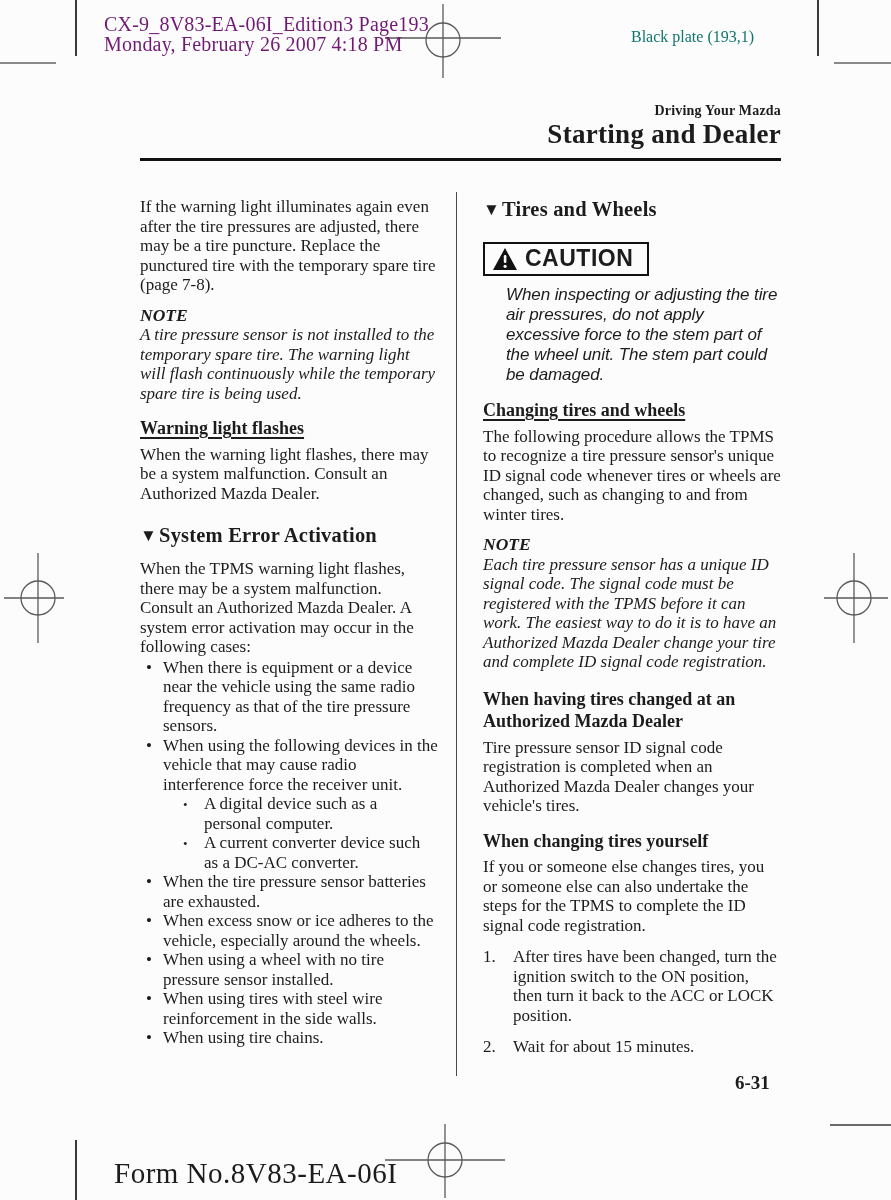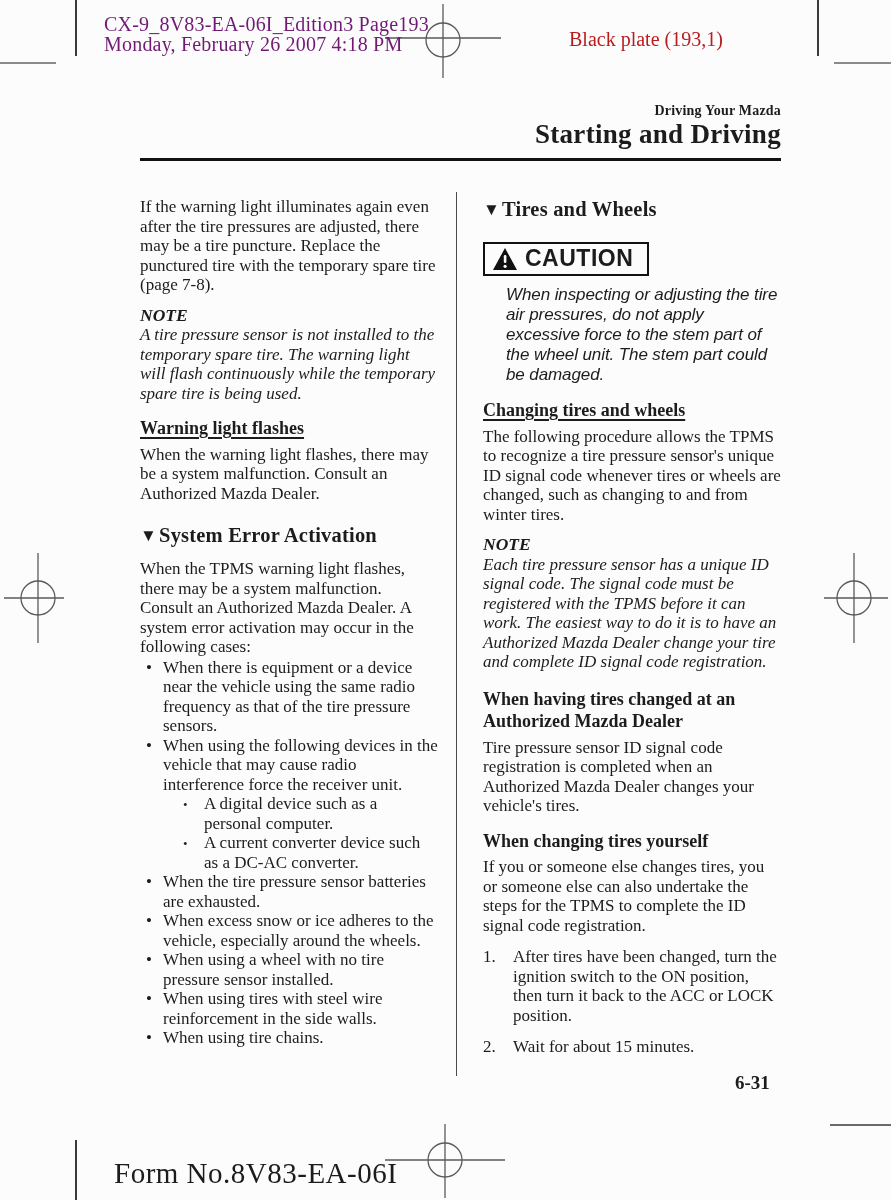--- a/index.html
+++ b/index.html
@@ -21,22 +21,22 @@
   .crosshair { position: absolute; }
   .crosshair line { stroke: #5a5a5a; stroke-width: 1.3; }
   .crosshair circle { stroke: #5a5a5a; stroke-width: 1.3; fill: none; }
 
   .print-meta {
     position: absolute; left: 104px; top: 14px;
     font-size: 20px; line-height: 20px; color: #701a75;
     letter-spacing: 0.2px; white-space: nowrap;
   }
   .plate-note {
-    position: absolute; left: 569px; top: 28px;
-    font-size: 20px; color: #b91c1c; white-space: nowrap;
+    position: absolute; left: 631px; top: 28px;
+    font-size: 16px; color: #0f766e; white-space: nowrap;
   }
 
   
   .page-header { position: absolute; left: 140px; top: 103px; width: 641px; text-align: right; }
   .chapter { font-size: 14px; font-weight: bold; letter-spacing: 0.2px; }
   .section-title { font-size: 27px; font-weight: bold; line-height: 30px; letter-spacing: 0.3px; }
   .header-rule { position: absolute; left: 140px; top: 158px; width: 641px; height: 3px; background: #111; }
 
   
   .columns { position: absolute; left: 140px; top: 197px; width: 641px; display: flex; }
@@ -128,21 +128,21 @@
   </svg>
 
   <div class="print-meta">
     <div>CX-9_8V83-EA-06I_Edition3 Page193</div>
     <div>Monday, February 26 2007 4:18 PM</div>
   </div>
   <div class="plate-note">Black plate (193,1)</div>
 
   <div class="page-header">
     <div class="chapter">Driving Your Mazda</div>
-    <div class="section-title">Starting and Driving</div>
+    <div class="section-title">Starting and Dealer</div>
   </div>
   <div class="header-rule"></div>
 
   <div class="col-divider"></div>
 
   <div class="columns">
 
     <div class="col col-left">
       <p class="body-p">If the warning light illuminates again even after the tire pressures are adjusted, there may be a tire puncture. Replace the punctured tire with the temporary spare tire (page 7-8).</p>
 

